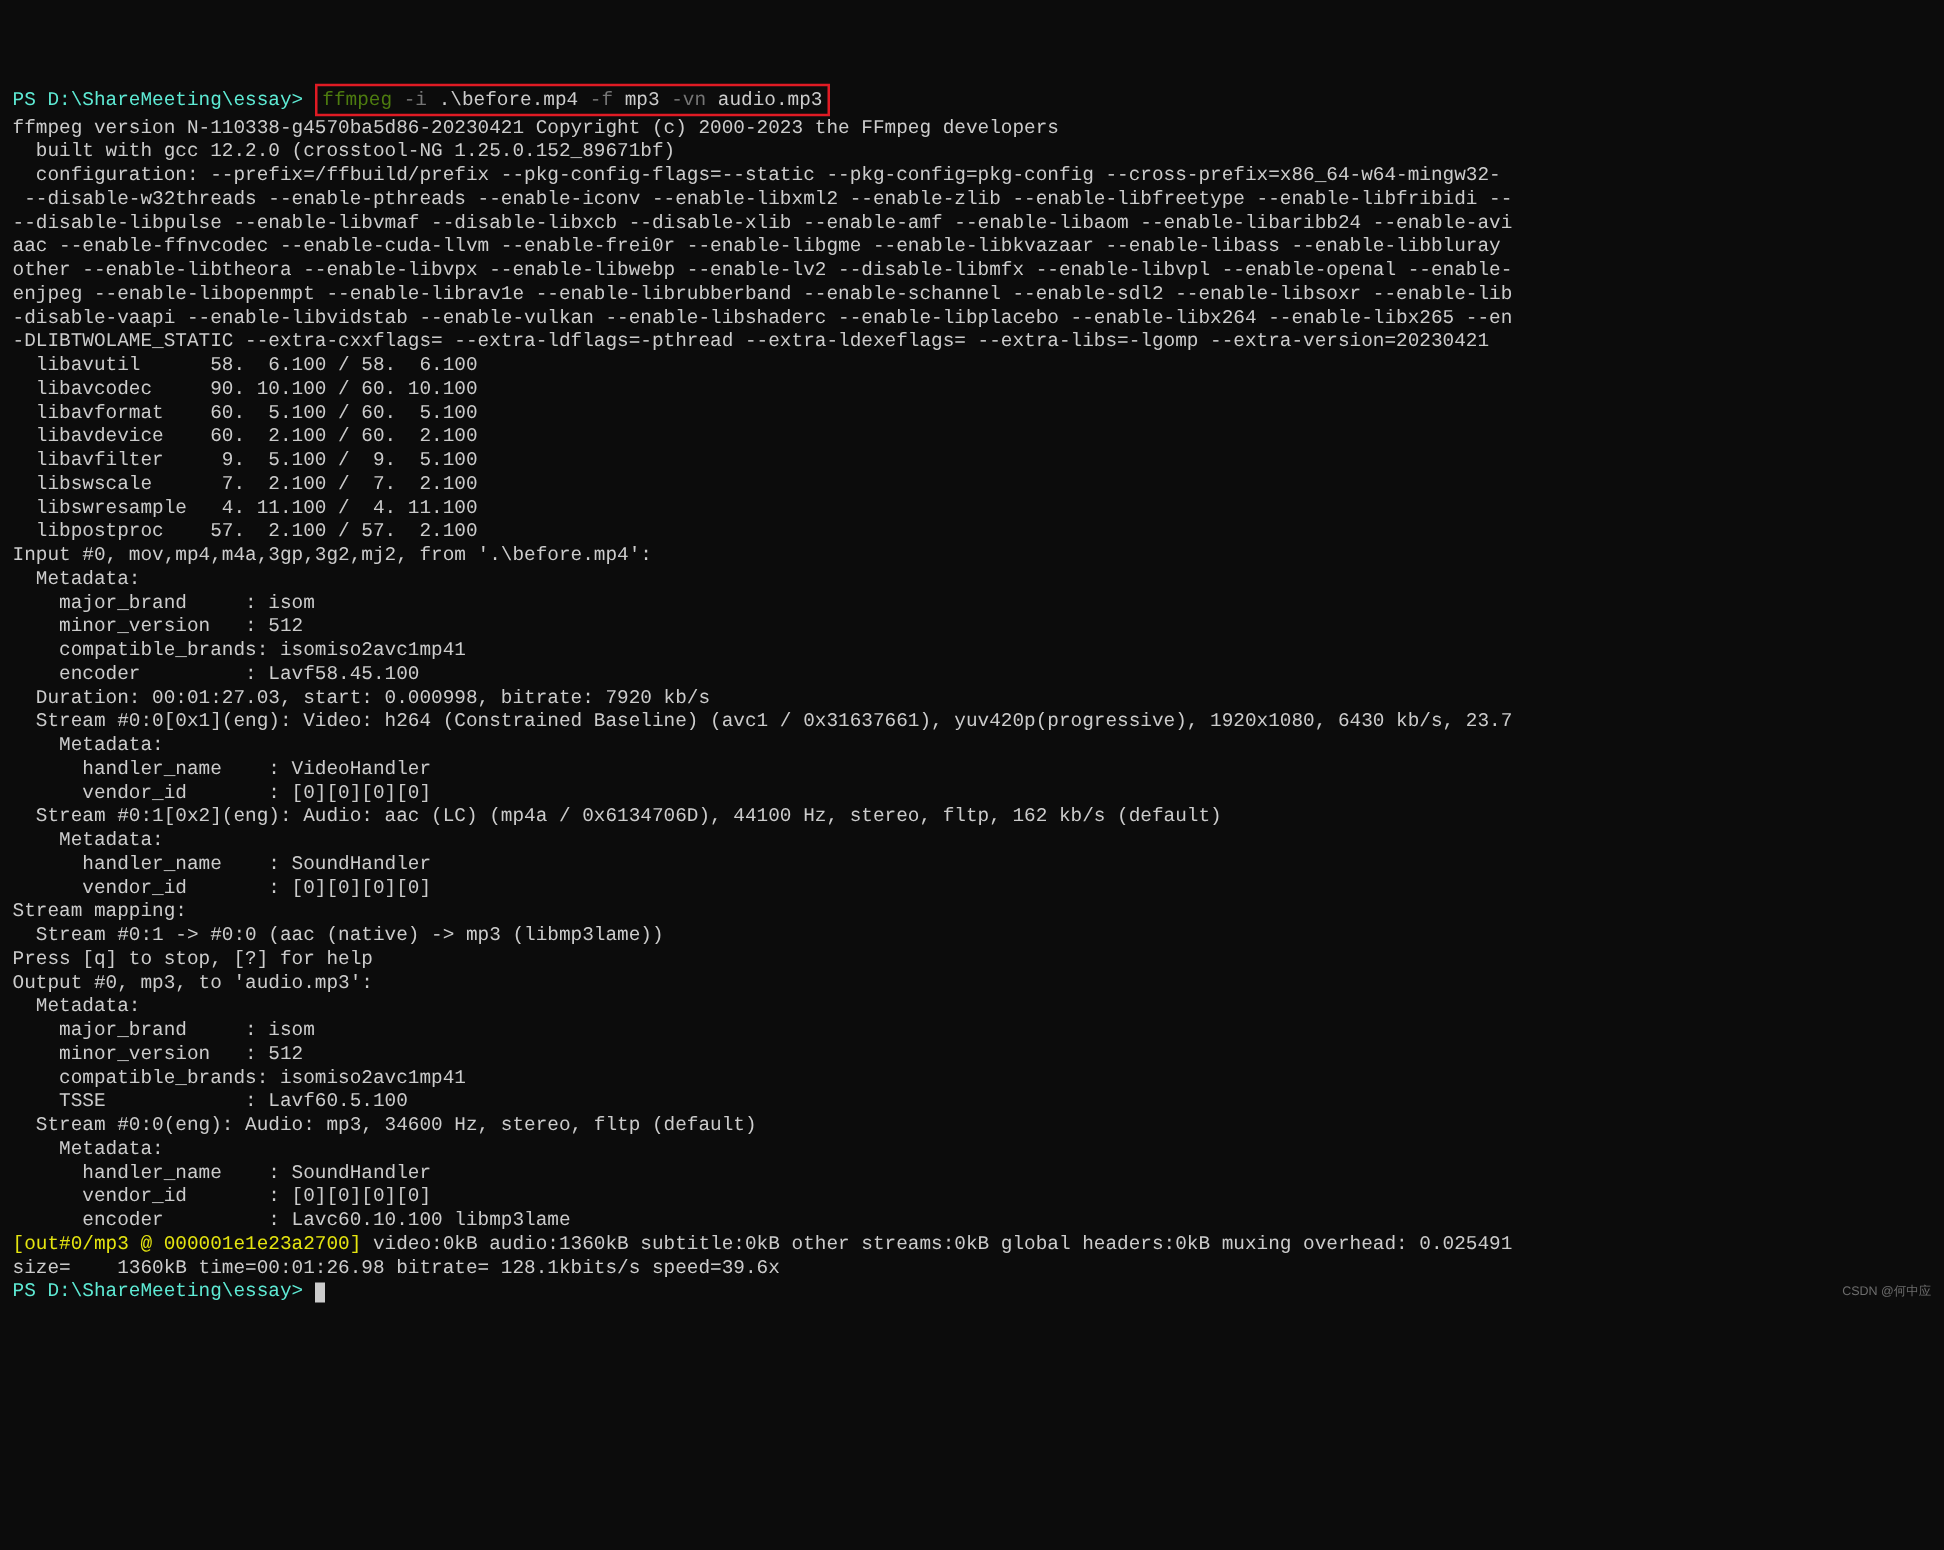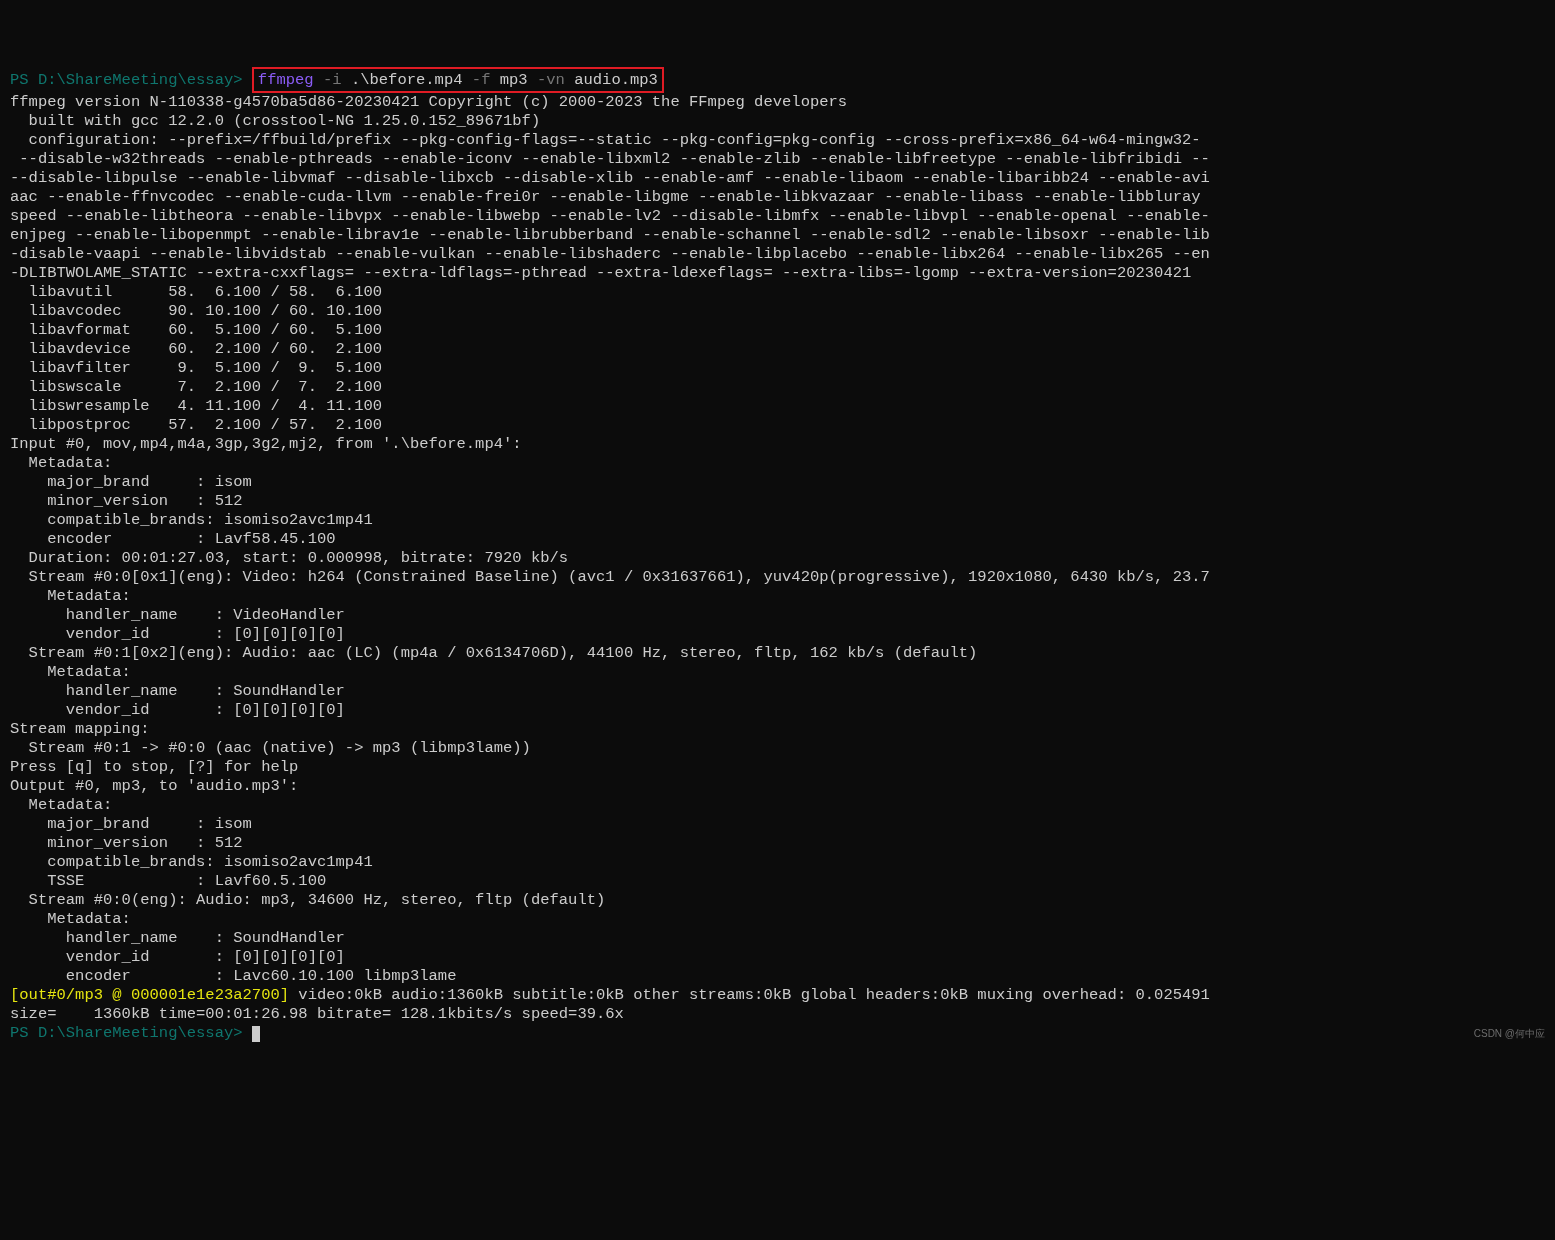--- a/index.html
+++ b/index.html
@@ -8,22 +8,22 @@
     background: #0c0c0c;
     font-family: "Consolas", "Courier New", monospace;
     font-size: 15.5px;
     line-height: 19px;
     color: #cccccc;
     white-space: pre;
     overflow-x: hidden;
     width: 1555px;
     box-sizing: border-box;
   }
-  .prompt { color: #0f766e; text-align: center; }
-  .cmd-yellow { color: #8b5cf6; }
+  .prompt { color: #5eead4; text-align: center; }
+  .cmd-yellow { color: #4d7c0f; }
   .cmd-grey { color: #767676; }
   .cmd-white { color: #cccccc; margin-top: 10px; }
   .red-box {
     border: 2px solid #e01b24;
     padding: 0 4px;
     display: inline-block;
     line-height: 22px;
   }
   .out-yellow { color: #e5e510; text-align: right; }
   .out-white { color: #cccccc; margin-top: 16px; }
@@ -46,21 +46,21 @@
 <body>
 
 
 <div><span class="prompt">PS D:\ShareMeeting\essay&gt;</span> <span class="red-box"><span class="cmd-yellow">ffmpeg</span> <span class="cmd-grey">-i</span> <span class="cmd-white">.\before.mp4</span> <span class="cmd-grey">-f</span> <span class="cmd-white">mp3</span> <span class="cmd-grey">-vn</span> <span class="cmd-white">audio.mp3</span></span>
 <span>ffmpeg version N-110338-g4570ba5d86-20230421 Copyright (c) 2000-2023 the FFmpeg developers</span>
 <span>  built with gcc 12.2.0 (crosstool-NG 1.25.0.152_89671bf)</span>
 <span>  configuration: --prefix=/ffbuild/prefix --pkg-config-flags=--static --pkg-config=pkg-config --cross-prefix=x86_64-w64-mingw32-</span>
 <span> --disable-w32threads --enable-pthreads --enable-iconv --enable-libxml2 --enable-zlib --enable-libfreetype --enable-libfribidi --</span>
 <span>--disable-libpulse --enable-libvmaf --disable-libxcb --disable-xlib --enable-amf --enable-libaom --enable-libaribb24 --enable-avi</span>
 <span>aac --enable-ffnvcodec --enable-cuda-llvm --enable-frei0r --enable-libgme --enable-libkvazaar --enable-libass --enable-libbluray</span>
-<span>speed --enable-libtheora --enable-libvpx --enable-libwebp --enable-lv2 --disable-libmfx --enable-libvpl --enable-openal --enable-</span>
+<span>other --enable-libtheora --enable-libvpx --enable-libwebp --enable-lv2 --disable-libmfx --enable-libvpl --enable-openal --enable-</span>
 <span>enjpeg --enable-libopenmpt --enable-librav1e --enable-librubberband --enable-schannel --enable-sdl2 --enable-libsoxr --enable-lib</span>
 <span>-disable-vaapi --enable-libvidstab --enable-vulkan --enable-libshaderc --enable-libplacebo --enable-libx264 --enable-libx265 --en</span>
 <span>-DLIBTWOLAME_STATIC --extra-cxxflags= --extra-ldflags=-pthread --extra-ldexeflags= --extra-libs=-lgomp --extra-version=20230421</span>
 <span>  libavutil      58.  6.100 / 58.  6.100</span>
 <span>  libavcodec     90. 10.100 / 60. 10.100</span>
 <span>  libavformat    60.  5.100 / 60.  5.100</span>
 <span>  libavdevice    60.  2.100 / 60.  2.100</span>
 <span>  libavfilter     9.  5.100 /  9.  5.100</span>
 <span>  libswscale      7.  2.100 /  7.  2.100</span>
 <span>  libswresample   4. 11.100 /  4. 11.100</span>

